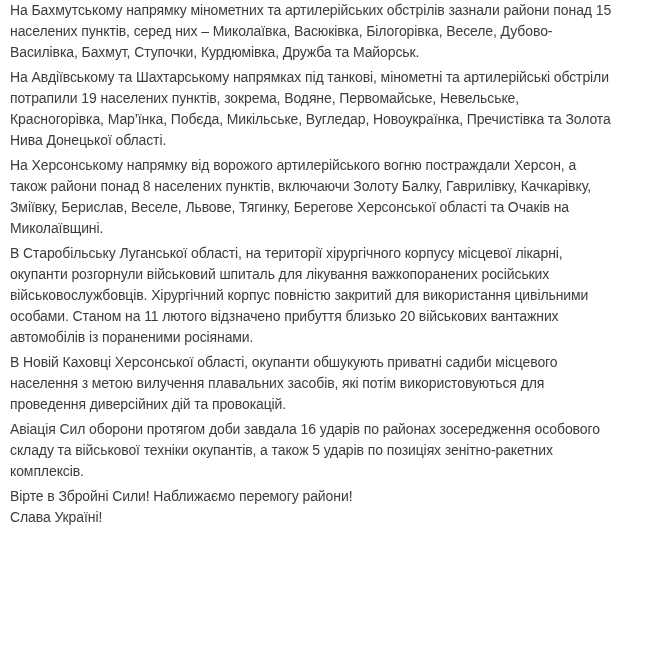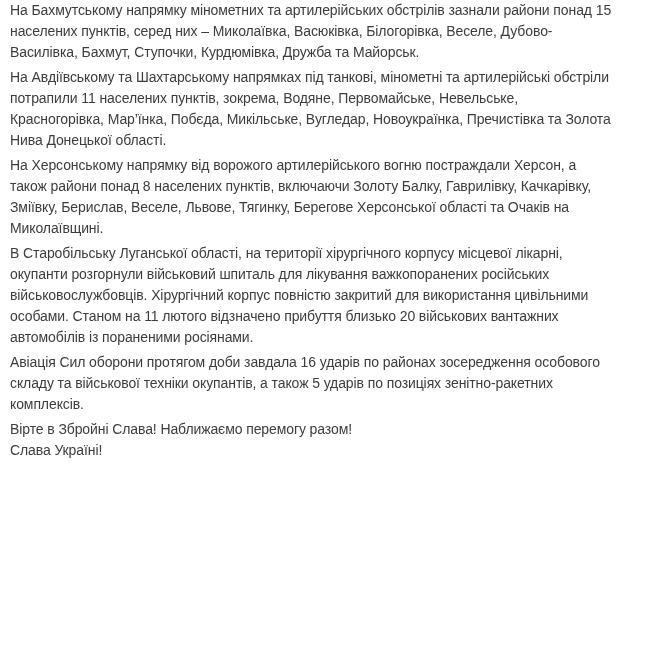--- a/index.html
+++ b/index.html
@@ -28,30 +28,33 @@
   }
 </style>
 </head>
 <body>
 
 <main class="report">
   <p>На Бахмутському напрямку мінометних та артилерійських обстрілів зазнали райони понад 15
 населених пунктів, серед них – Миколаївка, Васюківка, Білогорівка, Веселе, Дубово-
 Василівка, Бахмут, Ступочки, Курдюмівка, Дружба та Майорськ.</p>
   <p>На Авдіївському та Шахтарському напрямках під танкові, мінометні та артилерійські обстріли
-потрапили 11 населених пунктів, зокрема, Водяне, Первомайське, Невельське,
+потрапили 19 населених пунктів, зокрема, Водяне, Первомайське, Невельське,
 Красногорівка, Мар’їнка, Побєда, Микільське, Вугледар, Новоукраїнка, Пречистівка та Золота
 Нива Донецької області.</p>
   <p>На Херсонському напрямку від ворожого артилерійського вогню постраждали Херсон, а
 також райони понад 8 населених пунктів, включаючи Золоту Балку, Гаврилівку, Качкарівку,
 Зміївку, Берислав, Веселе, Львове, Тягинку, Берегове Херсонської області та Очаків на
 Миколаївщині.</p>
   <p>В Старобільську Луганської області, на території хірургічного корпусу місцевої лікарні,
 окупанти розгорнули військовий шпиталь для лікування важкопоранених російських
 військовослужбовців. Хірургічний корпус повністю закритий для використання цивільними
 особами. Станом на 11 лютого відзначено прибуття близько 20 військових вантажних
 автомобілів із пораненими росіянами.</p>
+  <p>В Новій Каховці Херсонської області, окупанти обшукують приватні садиби місцевого
+населення з метою вилучення плавальних засобів, які потім використовуються для
+проведення диверсійних дій та провокацій.</p>
   <p>Авіація Сил оборони протягом доби завдала 16 ударів по районах зосередження особового
 складу та військової техніки окупантів, а також 5 ударів по позиціях зенітно-ракетних
 комплексів.</p>
-  <p>Вірте в Збройні Слава! Наближаємо перемогу разом!
+  <p>Вірте в Збройні Сили! Наближаємо перемогу райони!
 Слава Україні!</p>
 </main>
 
 </body></html>

